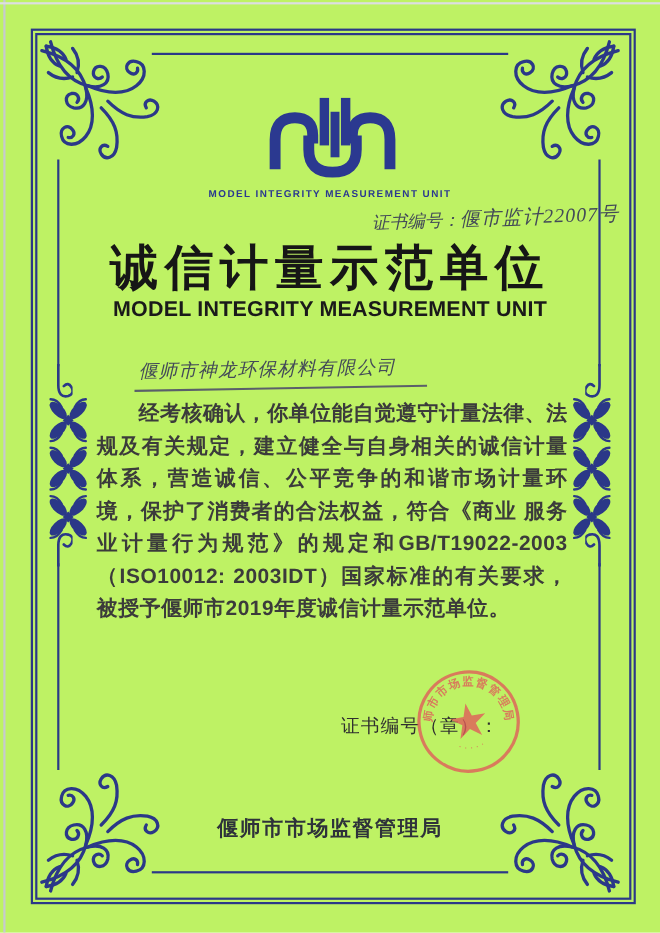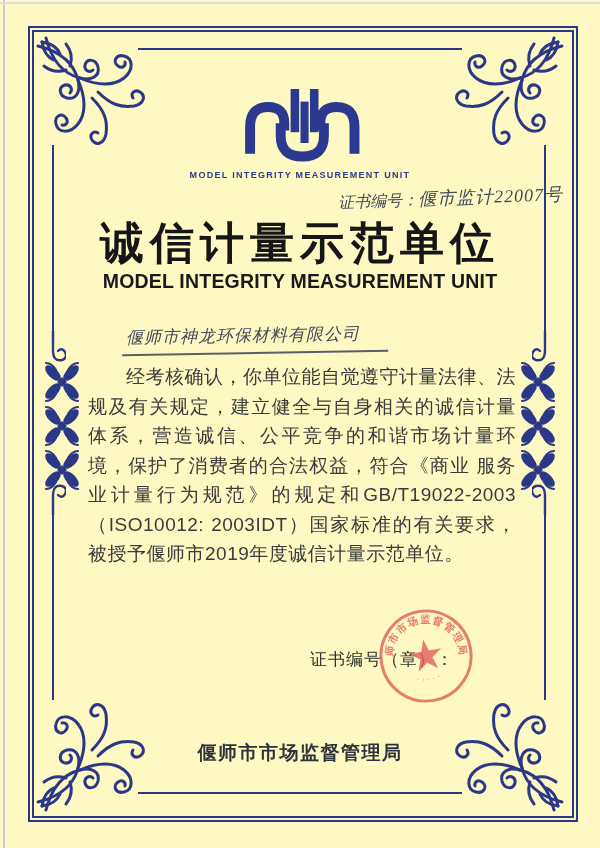--- a/index.html
+++ b/index.html
@@ -1,17 +1,17 @@
 <!DOCTYPE html>
 <html><head>
 <meta charset="utf-8">
 <style>
   html,body{margin:0;padding:0;background:#ffffff;}
   .page{
-    position:relative;width:600px;height:848px;background:#fef9c3;overflow:hidden;
+    position:relative;width:600px;height:848px;background:#bef264;overflow:hidden;
     font-family:"Liberation Sans","DejaVu Sans",sans-serif;
   }
   .scan-edge-left{position:absolute;left:3px;top:0;bottom:0;width:2px;background:#c6c9d1;}
   .scan-edge-top{position:absolute;top:2px;left:0;right:0;height:2px;background:#dcdee3;}
 
   .outer-border{
     position:absolute;left:28px;top:26px;right:22px;bottom:26px;
     border:6px double #2b3888;
   }
   .ib{position:absolute;background:#2b3888;}
@@ -60,21 +60,21 @@
 
   .company{
     position:absolute;left:122px;top:324px;font-size:17px;letter-spacing:1px;
     padding:0 28px 5px 4px;border-bottom:2px solid #5a5f6a;
     transform:rotate(-1deg);white-space:nowrap;
   }
 
   .body-text{
     position:absolute;left:88px;right:84px;top:362px;margin:0;
     font-size:19px;line-height:29.5px;letter-spacing:0.5px;color:#3b3b3b;
-    text-align:justify;text-indent:2em;
+    text-align:justify;text-indent:2em;font-weight:bold;
   }
 
   .issuer-label{
     position:absolute;left:310px;top:648px;font-size:17px;letter-spacing:1px;color:#2f2f2f;
     white-space:nowrap;
   }
   .seal{
     position:absolute;left:377px;top:607px;width:98px;height:98px;
     transform:rotate(-10deg);
   }

